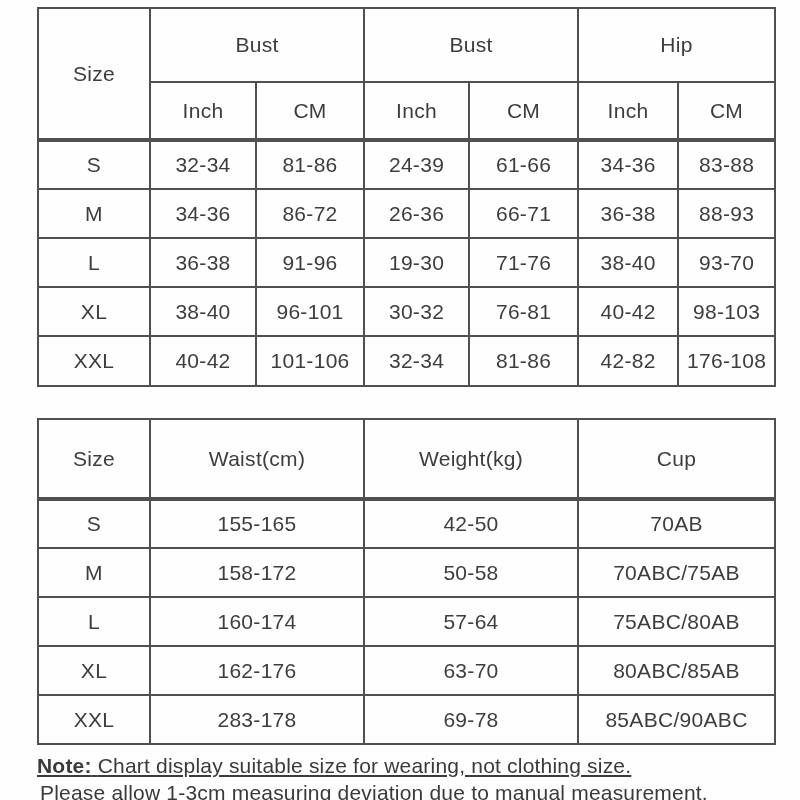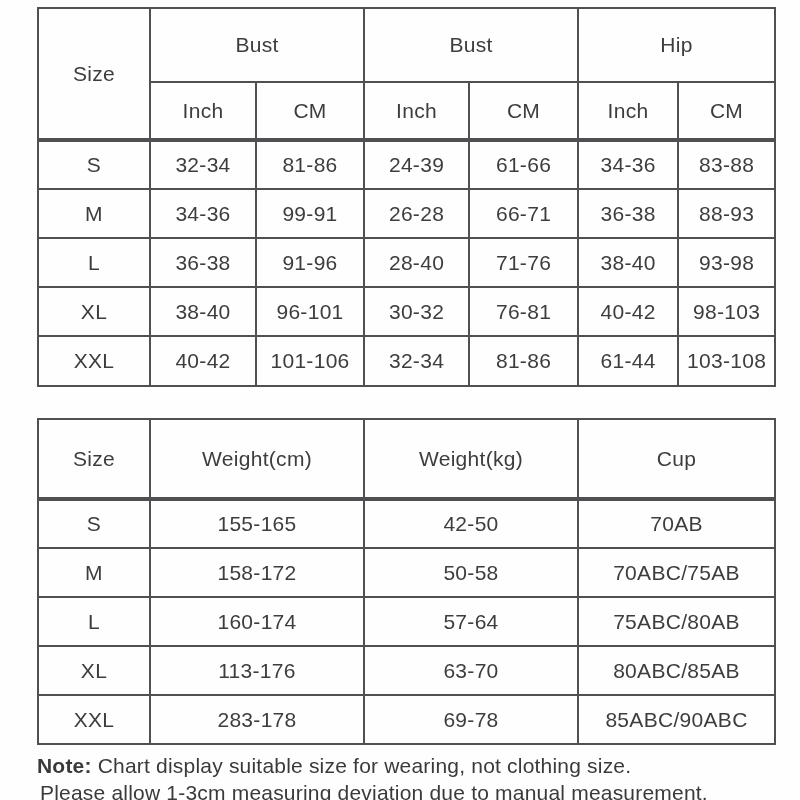--- a/index.html
+++ b/index.html
@@ -40,20 +40,21 @@
   #table2 { top: 418px; width: 737px; }
   #table2 tr.header-row { height: 80px; }
   #table2 tr.data-row   { height: 49px; }
 
   .note-line {
     position: absolute;
     font-size: 21px;
     letter-spacing: 0.2px;
     color: #3a3a3c;
     white-space: nowrap;
+    text-decoration: underline;
   }
   #note-line-1 { left: 37px; top: 754px; }
   #note-line-2 { left: 40px; top: 781px; }
   .note-label { font-weight: bold; }
 </style>
 </head>
 <body>
 
 <table id="table1">
   <colgroup>
@@ -85,67 +86,67 @@
     <td>32-34</td>
     <td>81-86</td>
     <td>24-39</td>
     <td>61-66</td>
     <td>34-36</td>
     <td>83-88</td>
   </tr>
   <tr class="data-row">
     <td>M</td>
     <td>34-36</td>
-    <td>99-91</td>
-    <td>26-28</td>
+    <td>86-72</td>
+    <td>26-36</td>
     <td>66-71</td>
     <td>36-38</td>
     <td>88-93</td>
   </tr>
   <tr class="data-row">
     <td>L</td>
     <td>36-38</td>
     <td>91-96</td>
-    <td>28-40</td>
+    <td>19-30</td>
     <td>71-76</td>
     <td>38-40</td>
-    <td>93-98</td>
+    <td>93-70</td>
   </tr>
   <tr class="data-row">
     <td>XL</td>
     <td>38-40</td>
     <td>96-101</td>
     <td>30-32</td>
     <td>76-81</td>
     <td>40-42</td>
     <td>98-103</td>
   </tr>
   <tr class="data-row">
     <td>XXL</td>
     <td>40-42</td>
     <td>101-106</td>
     <td>32-34</td>
     <td>81-86</td>
-    <td>61-44</td>
-    <td>103-108</td>
+    <td>42-82</td>
+    <td>176-108</td>
   </tr>
   </tbody>
 </table>
 
 <table id="table2">
   <colgroup>
     <col style="width:112px">
       <col style="width:214px">
       <col style="width:214px">
       <col style="width:197px">
   </colgroup>
   <tbody>
   <tr class="header-row">
     <td class="thick-bottom">Size</td>
-    <td class="thick-bottom">Weight(cm)</td>
+    <td class="thick-bottom">Waist(cm)</td>
     <td class="thick-bottom">Weight(kg)</td>
     <td class="thick-bottom">Cup</td>
   </tr>
   <tr class="data-row">
     <td>S</td>
     <td>155-165</td>
     <td>42-50</td>
     <td>70AB</td>
   </tr>
   <tr class="data-row">
@@ -155,21 +156,21 @@
     <td>70ABC/75AB</td>
   </tr>
   <tr class="data-row">
     <td>L</td>
     <td>160-174</td>
     <td>57-64</td>
     <td>75ABC/80AB</td>
   </tr>
   <tr class="data-row">
     <td>XL</td>
-    <td>113-176</td>
+    <td>162-176</td>
     <td>63-70</td>
     <td>80ABC/85AB</td>
   </tr>
   <tr class="data-row">
     <td>XXL</td>
     <td>283-178</td>
     <td>69-78</td>
     <td>85ABC/90ABC</td>
   </tr>
   </tbody>

